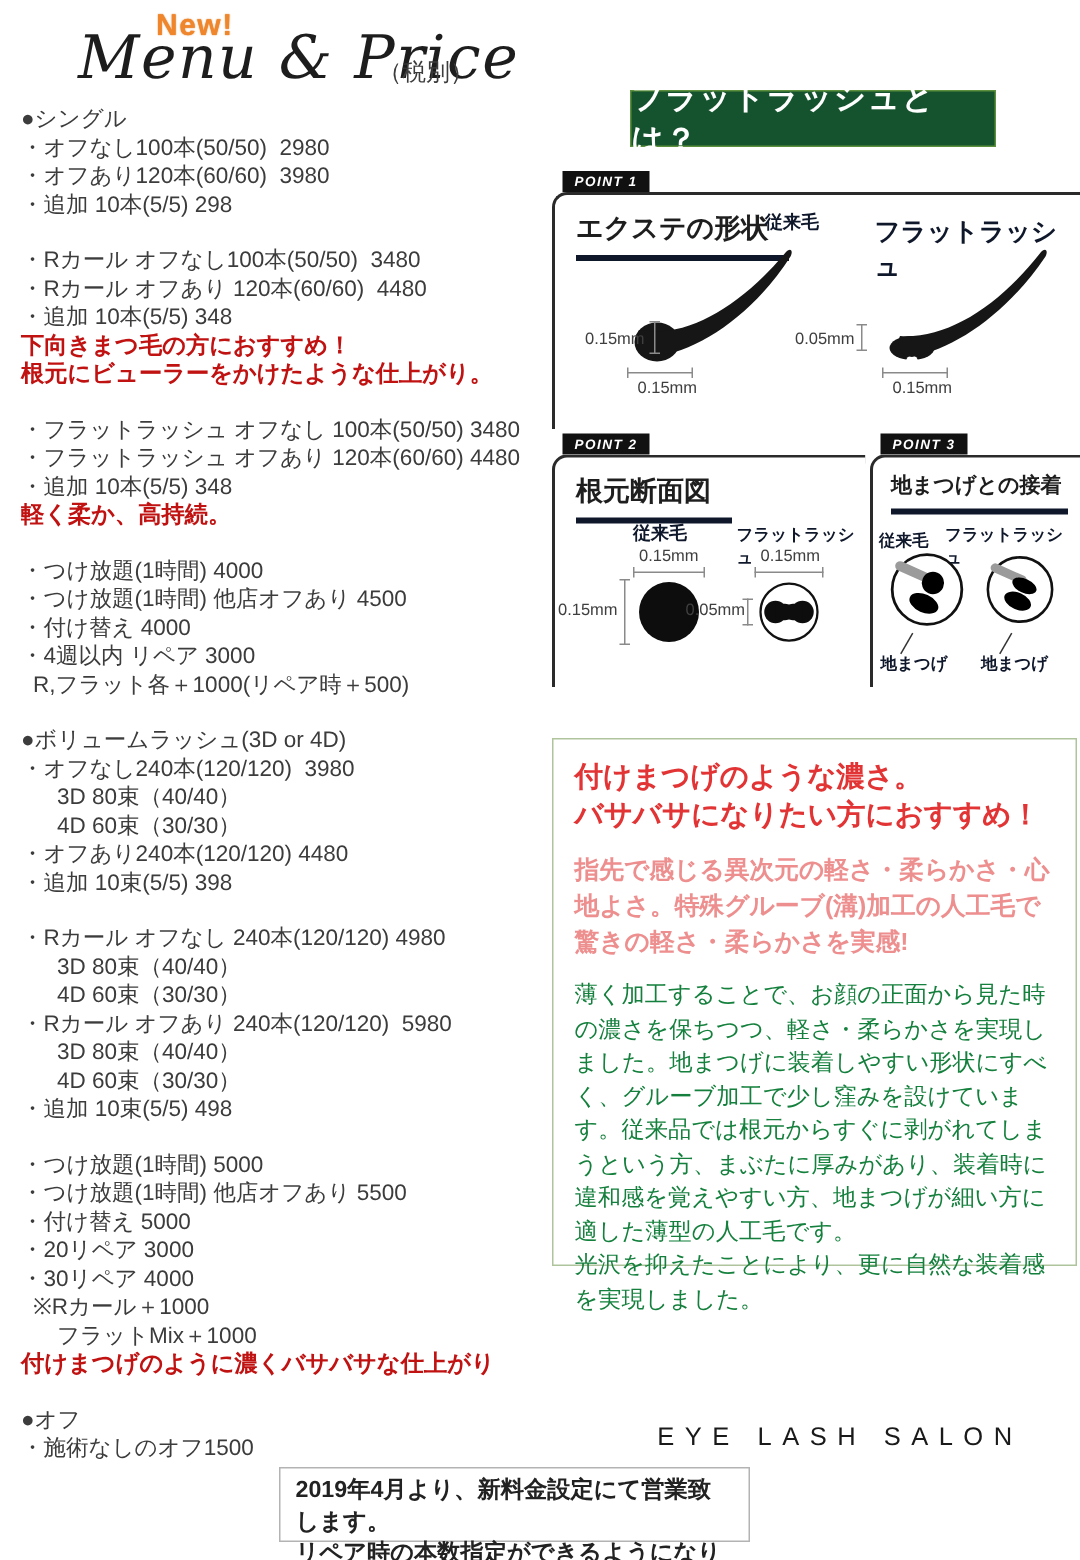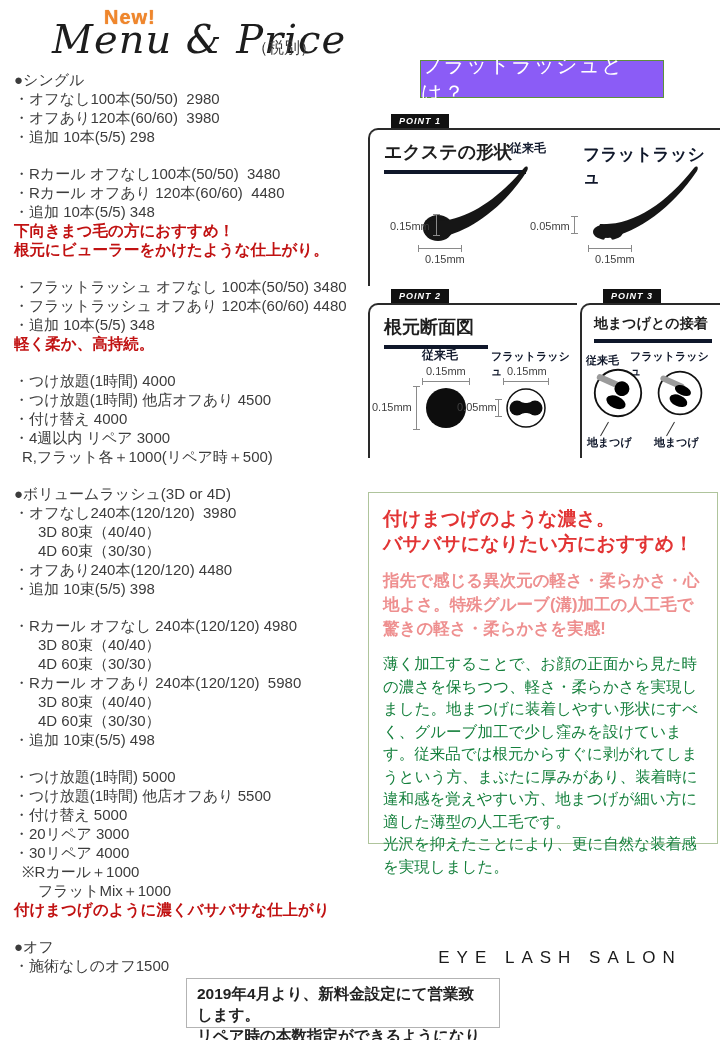--- a/index.html
+++ b/index.html
@@ -15,28 +15,28 @@
 
   
   .menu{position:absolute;left:14px;top:70px;width:352px;}
   .ml{font-size:15px;line-height:19px;white-space:pre;color:#3c3c3c;}
   .ml.gap{margin-top:18px;}
   .ml.red{color:#c11212;font-weight:bold;font-size:15.5px;}
   .ml.sub{padding-left:24px;}
   .ml.note{padding-left:8px;}
 
   
-  .banner{position:absolute;left:420px;top:60px;width:242px;height:36px;background:#8b5cf6;
+  .banner{position:absolute;left:420px;top:60px;width:242px;height:36px;background:#14532d;
           border:1px solid #5d903c;display:flex;align-items:center;justify-content:center;
-          color:#fff;font-weight:normal;font-size:21px;letter-spacing:1px;}
+          color:#fff;font-weight:bold;font-size:21px;letter-spacing:1px;}
 
   
   .pointbox{position:absolute;border-top:2px solid #2a2a2a;border-left:2px solid #2a2a2a;
             border-top-left-radius:10px;}
-  .pbadge{position:absolute;top:-16px;left:21px;background:#111;color:#fff;
+  .pbadge{position:absolute;top:-16px;left:5px;background:#111;color:#fff;
           font-size:9px;font-style:italic;font-weight:bold;padding:2px 8px;letter-spacing:1px;}
   .ptitle{position:absolute;font-weight:bold;color:#1e1e1e;border-bottom:4px solid #0f172a;
           padding:0 14px 6px 0;}
   .small-label{position:absolute;font-weight:bold;color:#0f172a;}
   .dim{position:absolute;font-size:11px;color:#3f3f3f;white-space:nowrap;}
   .vmeasure{position:absolute;width:1px;background:#8a8a8a;}
   .vmeasure::before,.vmeasure::after{content:"";position:absolute;left:-3px;width:7px;height:1px;background:#8a8a8a;}
   .vmeasure::before{top:0;} .vmeasure::after{bottom:0;}
   .hmeasure{position:absolute;height:1px;background:#8a8a8a;}
   .hmeasure::before,.hmeasure::after{content:"";position:absolute;top:-3px;width:1px;height:7px;background:#8a8a8a;}

